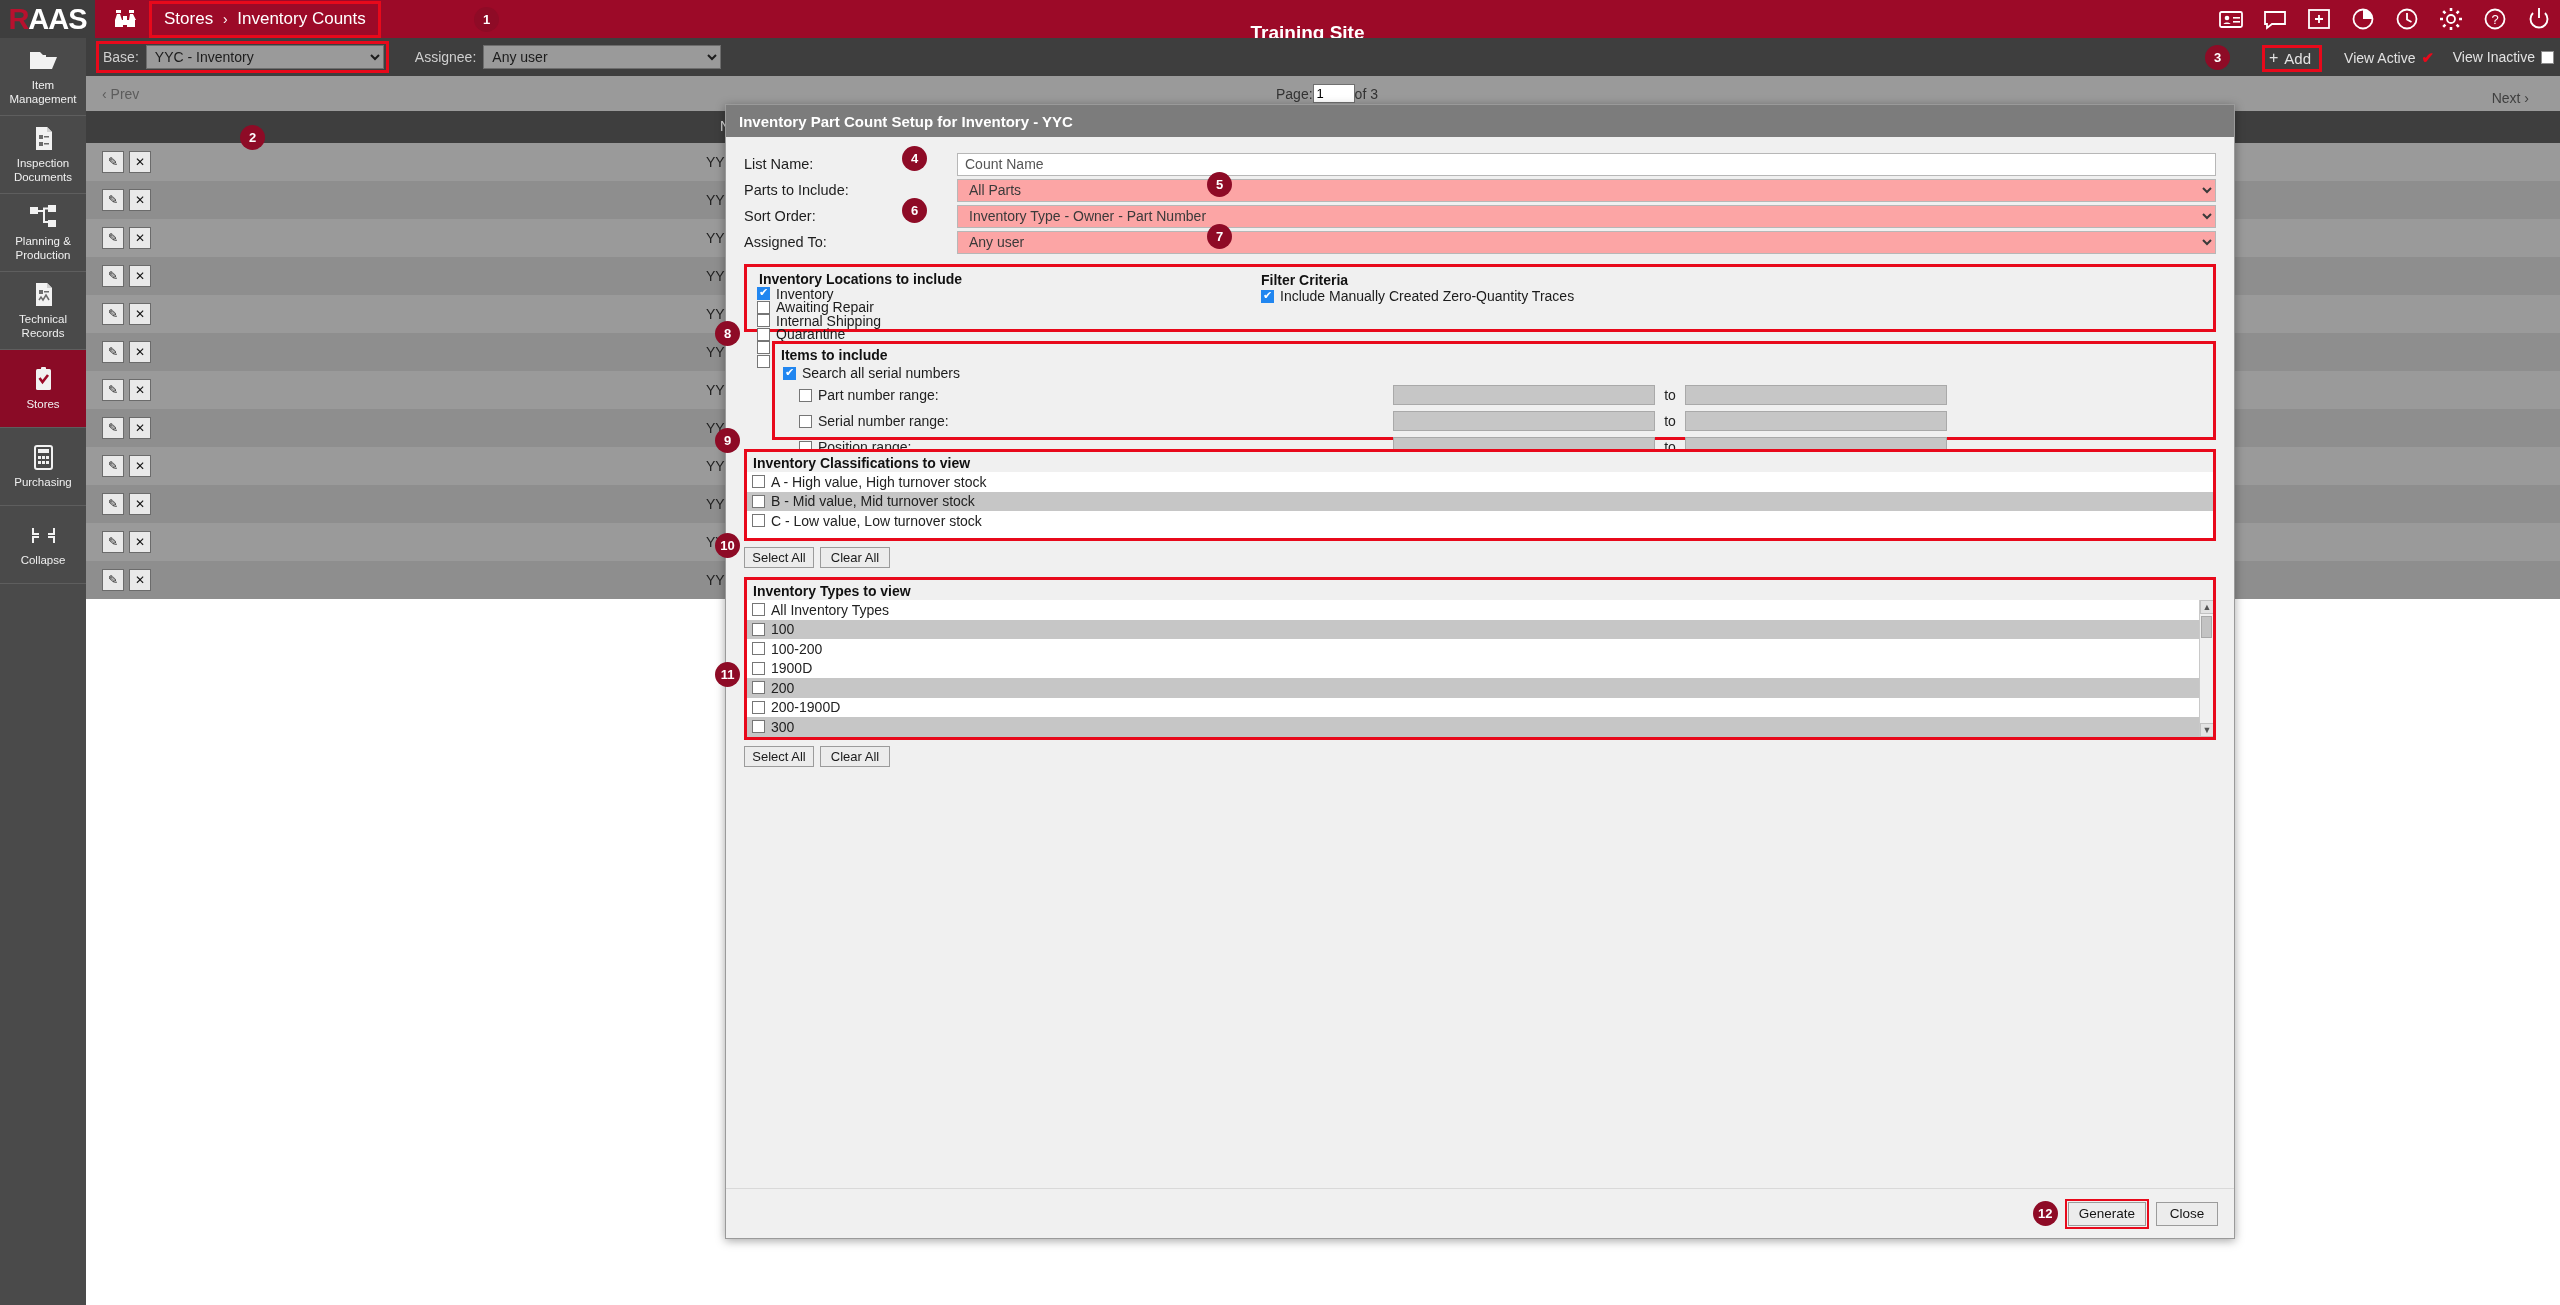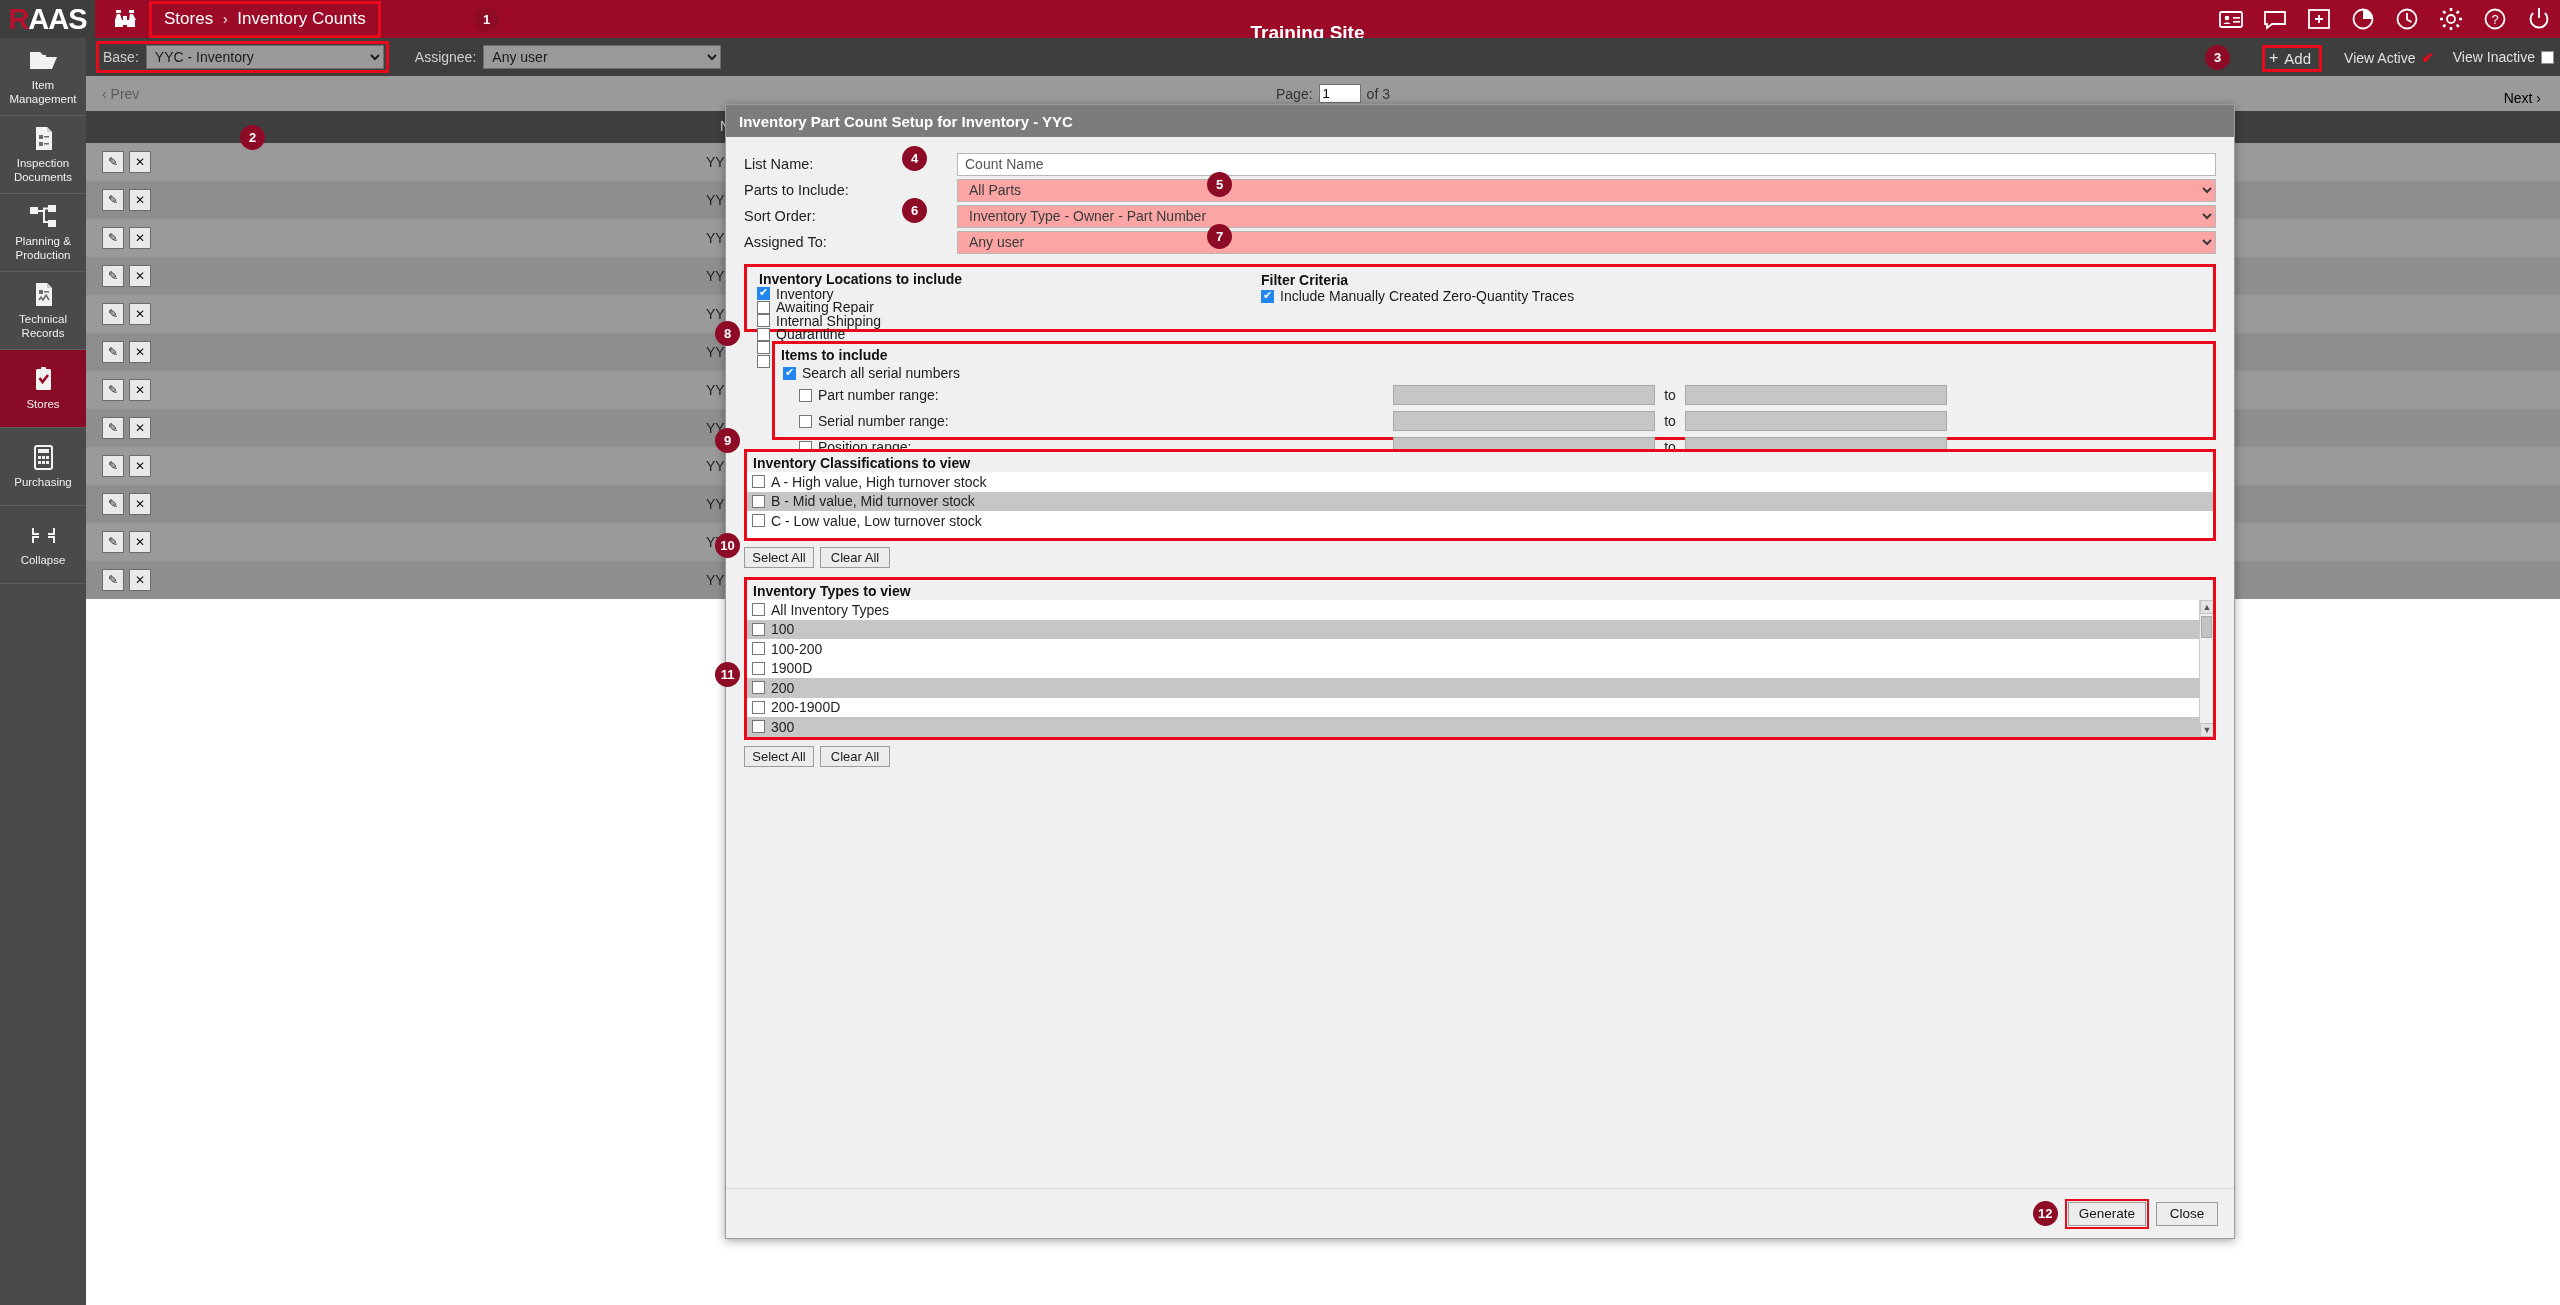--- a/index.html
+++ b/index.html
@@ -85,23 +85,23 @@
   
   #content{
     position:absolute; left:86px; top:76px; width:2474px; height:1229px;
     background:#ffffff;
   }
   #pager{
     position:absolute; left:0; top:0; width:2474px; height:35px;
     background:#9a9a9a; display:flex; align-items:center; color:#333; font-size:14px;
   }
   #prevbtn{ margin-left:16px; color:#5c5c5c; }
-  #pagecenter{ position:absolute; left:1190px; display:flex; align-items:center; gap:6px;}
+  #pagecenter{ position:absolute; left:1190px; display:flex; align-items:center; }
   #pagebox{ width:42px; height:19px; background:#fff; border:1px solid #707070; font-size:13px; padding-left:3px;}
-  #nextbtn{ position:absolute; right:19px; color:#000000;margin-top:8px; }
+  #nextbtn{ position:absolute; right:31px; color:#404040;margin-top:8px; }
   #tablehead{
     position:absolute; left:0; top:35px; width:2474px; height:32px;
     background:#3e3e3e; color:#dadada; font-size:14px;
   }
   #tablehead .hname{ position:absolute; left:634px; top:7px; }
   #tablehead .hactive{ position:absolute; left:1857px; top:7px; }
   .trow{
     position:absolute; left:0; width:2474px; height:38px;
     display:flex; align-items:center; font-size:14px; color:#1f1f1f;
   }

